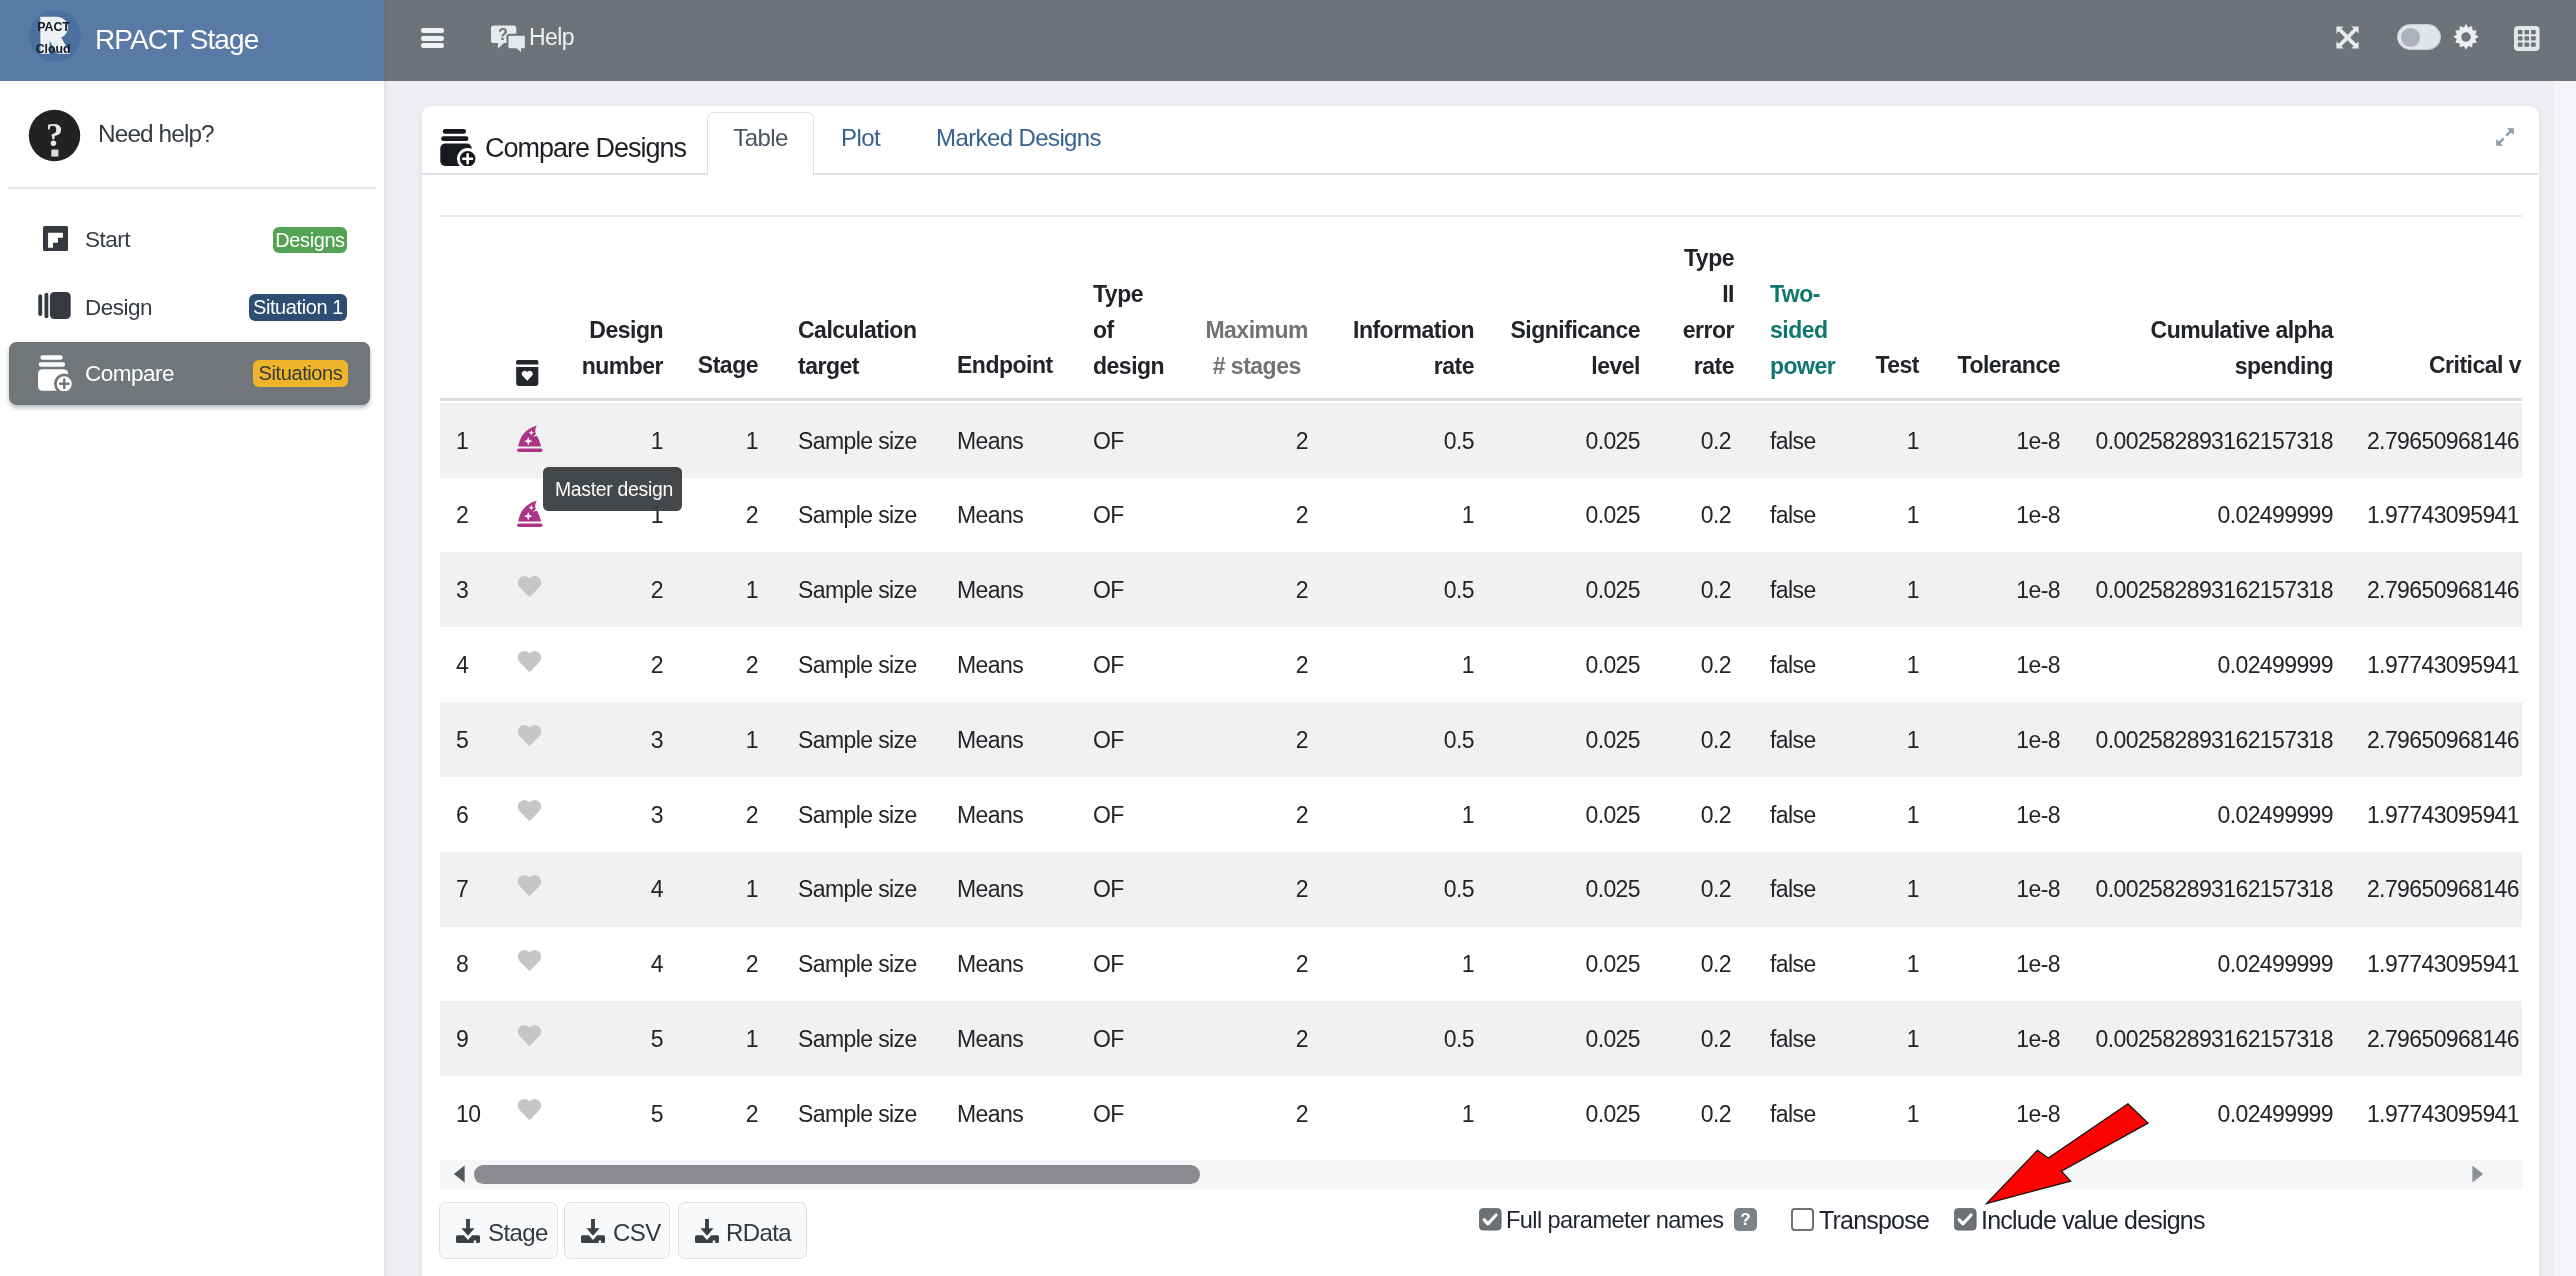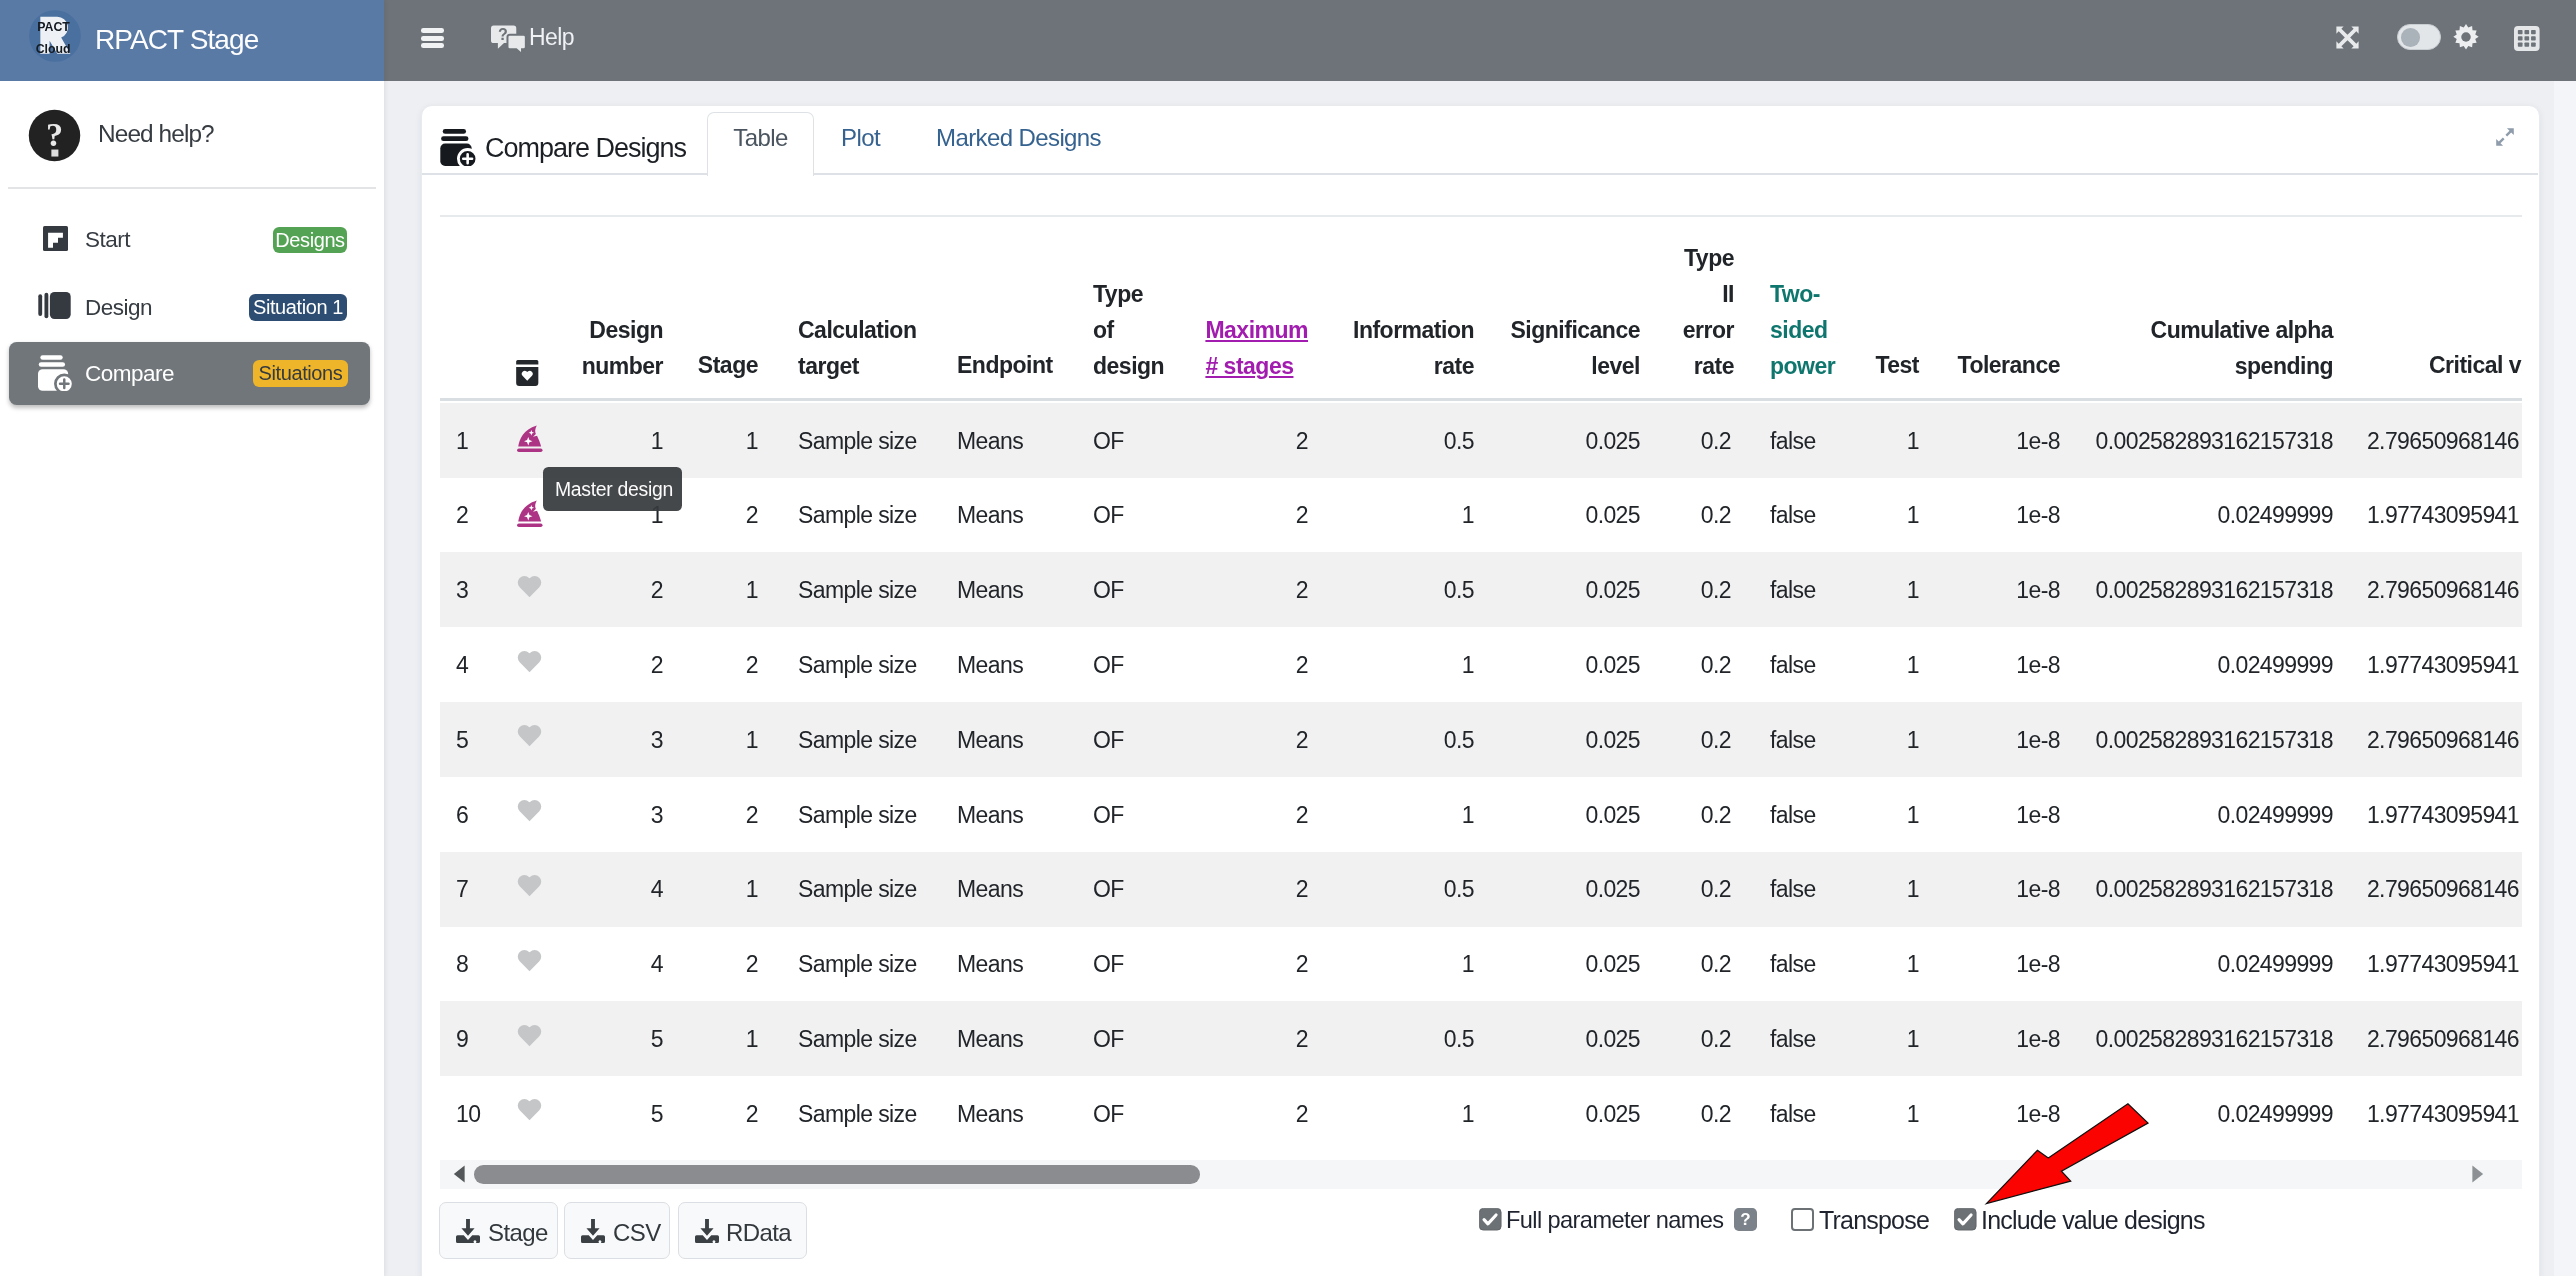--- a/index.html
+++ b/index.html
@@ -101,21 +101,21 @@
 <div class="ab" style="left:440px;top:215px;width:2082px;height:1.6px;background:#e7eaed"></div>
 <div class="ab" style="top:312px;font-size:23px;line-height:36px;letter-spacing:-0.5px;color:#212529;font-weight:bold;white-space:pre;right:1913px;text-align:right;">Design
 number</div>
 <div class="ab" style="top:347px;font-size:23px;line-height:36px;letter-spacing:-0.5px;color:#212529;font-weight:bold;white-space:pre;right:1818px;text-align:right;">Stage</div>
 <div class="ab" style="top:312px;font-size:23px;line-height:36px;letter-spacing:-0.5px;color:#212529;font-weight:bold;white-space:pre;left:798px;">Calculation
 target</div>
 <div class="ab" style="top:347px;font-size:23px;line-height:36px;letter-spacing:-0.5px;color:#212529;font-weight:bold;white-space:pre;left:957px;">Endpoint</div>
 <div class="ab" style="top:276px;font-size:23px;line-height:36px;letter-spacing:-0.5px;color:#212529;font-weight:bold;white-space:pre;left:1093px;">Type
 of
 design</div>
-<div class="ab" style="top:312px;font-size:23px;line-height:36px;letter-spacing:-0.5px;color:#a21caf;font-weight:bold;white-space:pre;right:1268px;text-align:left;text-decoration:underline;">Maximum
+<div class="ab" style="top:312px;font-size:23px;line-height:36px;letter-spacing:-0.5px;color:#737373;font-weight:bold;white-space:pre;right:1268px;text-align:center;">Maximum
 # stages</div>
 <div class="ab" style="top:312px;font-size:23px;line-height:36px;letter-spacing:-0.5px;color:#212529;font-weight:bold;white-space:pre;right:1102px;text-align:right;">Information
 rate</div>
 <div class="ab" style="top:312px;font-size:23px;line-height:36px;letter-spacing:-0.5px;color:#212529;font-weight:bold;white-space:pre;right:936px;text-align:right;">Significance
 level</div>
 <div class="ab" style="top:240px;font-size:23px;line-height:36px;letter-spacing:-0.5px;color:#212529;font-weight:bold;white-space:pre;right:842px;text-align:right;">Type
 II
 error
 rate</div>
 <div class="ab" style="top:276px;font-size:23px;line-height:36px;letter-spacing:-0.5px;color:#0f766e;font-weight:bold;white-space:pre;left:1770px;">Two-

